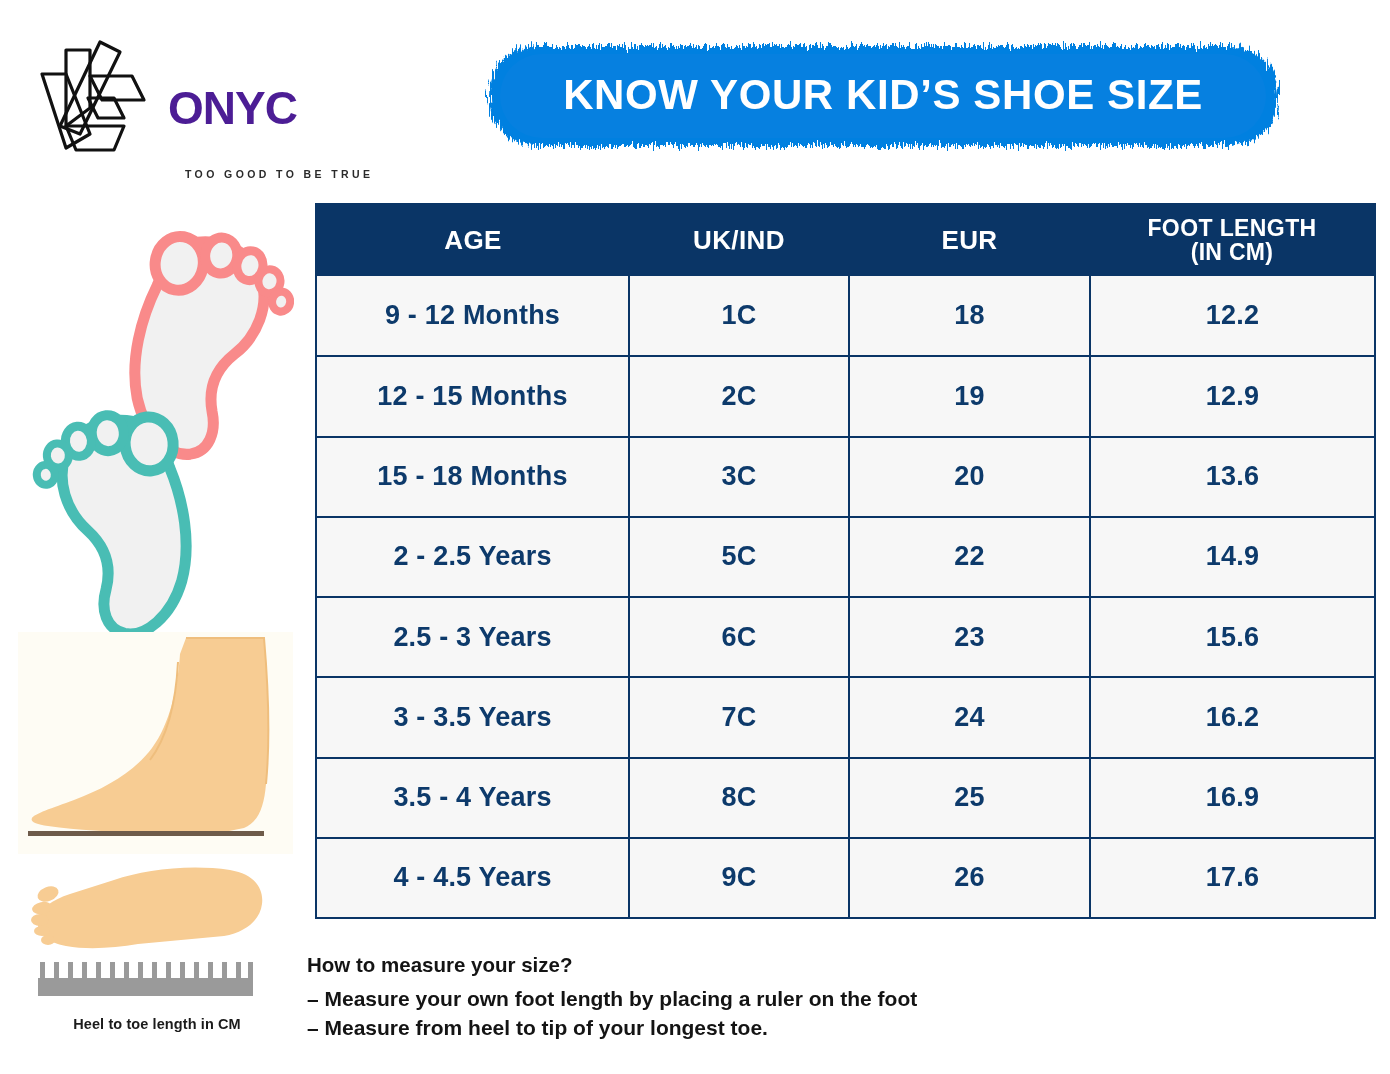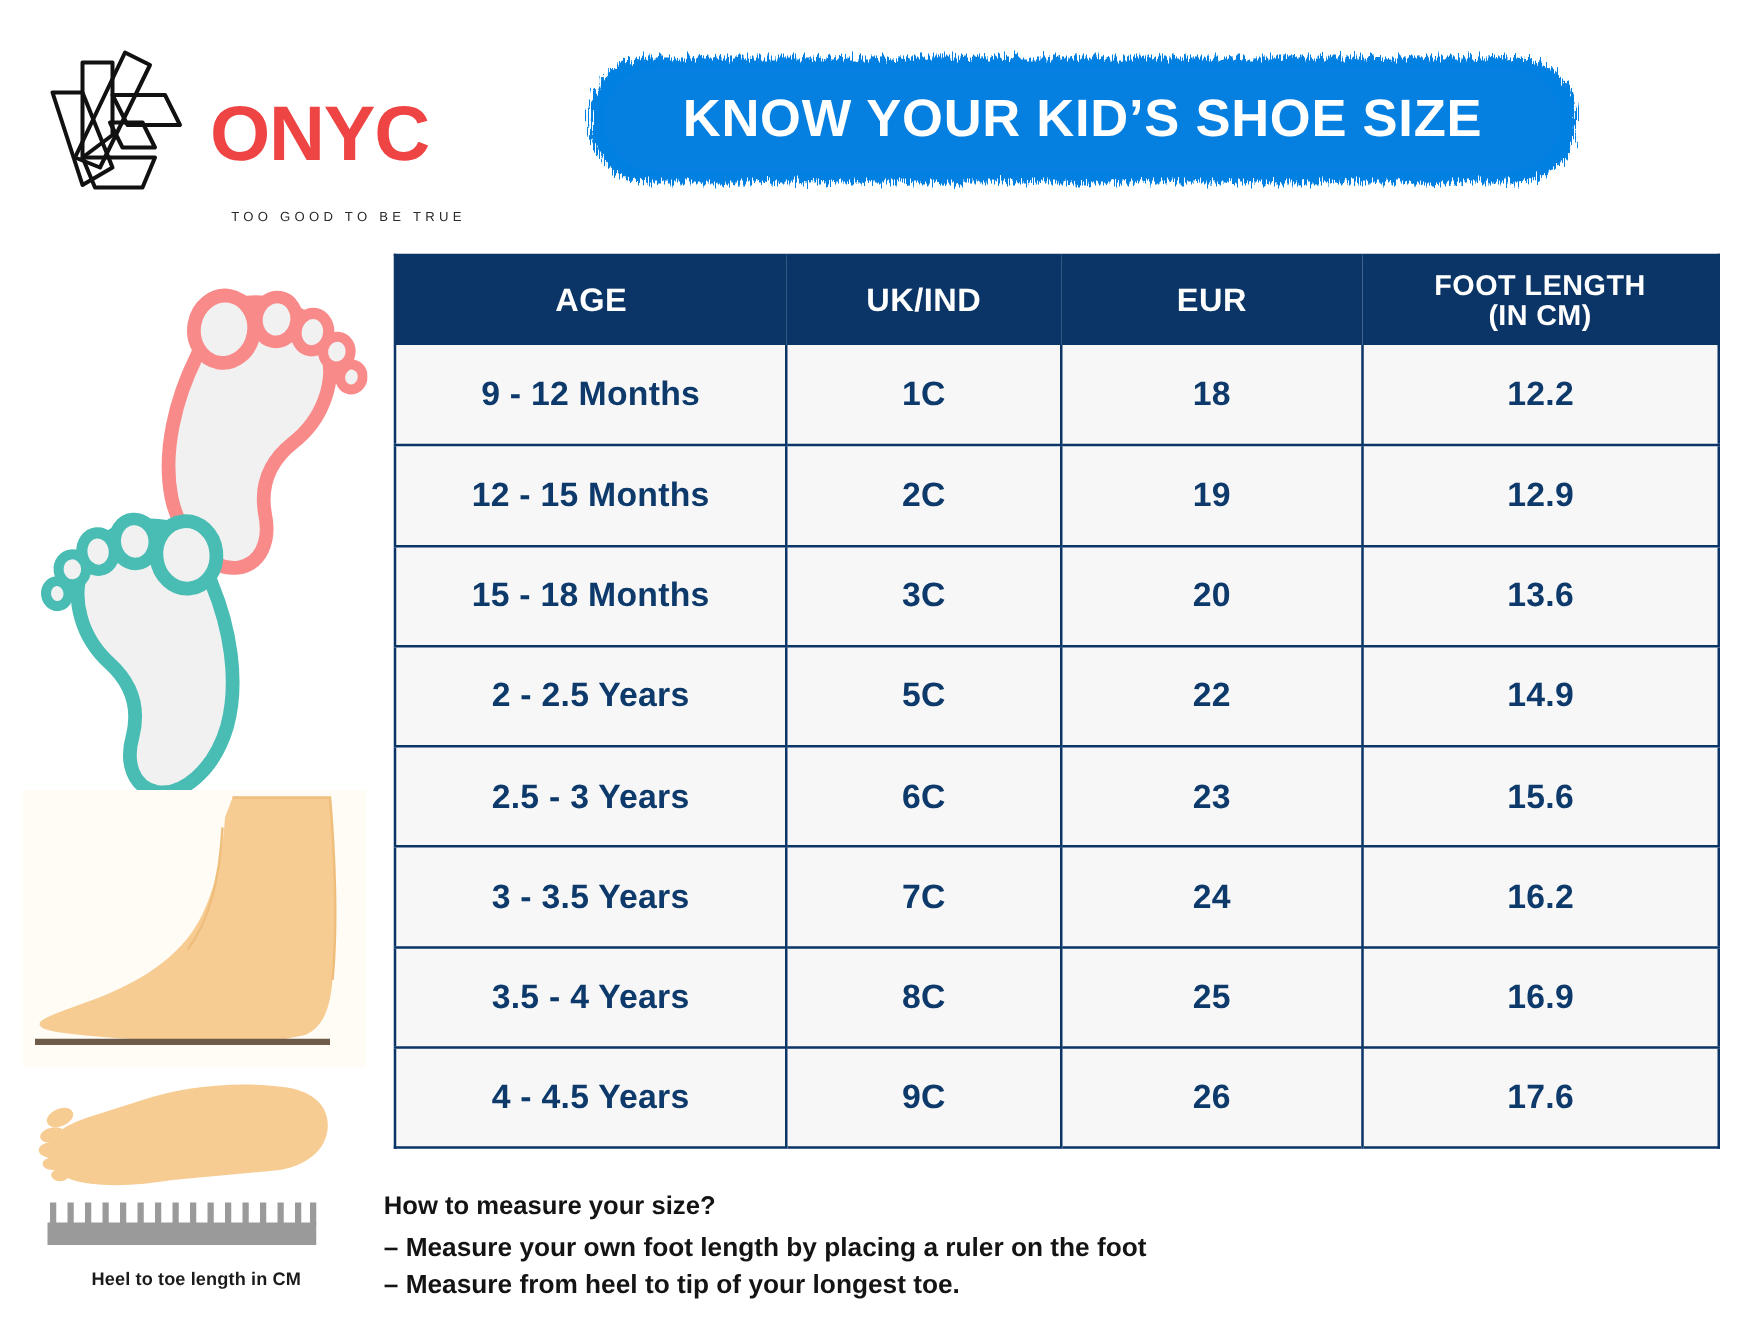--- a/index.html
+++ b/index.html
@@ -31,42 +31,42 @@
     position: absolute;
     left: 0px;
     top: 0px;
     width: 130px;
     height: 130px;
   }
   #logo-wordmark {
     position: absolute;
     left: 140px;
     top: 78px;
-    font-size: 62px;
+    font-size: 46px;
     font-weight: bold;
     letter-spacing: -1px;
-    color: #ef4444;
+    color: #4c1d95;
     line-height: 1;
     transform: translateY(-50%);
     font-family: "Liberation Sans", sans-serif;
   }
   #logo-tagline {
     position: absolute;
     left: 157px;
     top: 138px;
     font-size: 10.5px;
-    font-weight: normal;
+    font-weight: bold;
     letter-spacing: 3.4px;
     color: #2a2a2a;
   }
 
   
   #banner-wrap {
     position: absolute;
-    left: 457px;
+    left: 474px;
     top: 34px;
     width: 818px;
     height: 124px;
   }
   #banner-brush { position: absolute; inset: 0; }
   #banner-title {
     position: absolute;
     inset: 0;
     display: flex;
     align-items: center;

